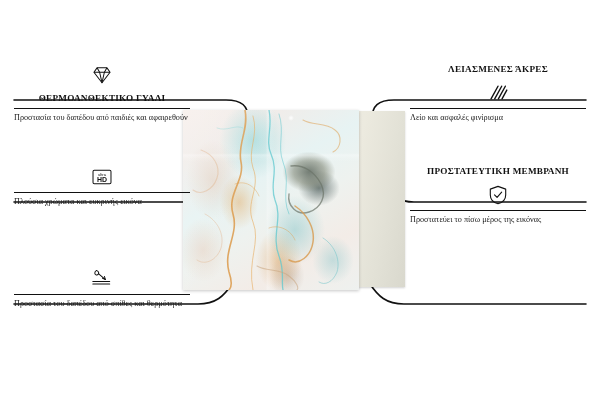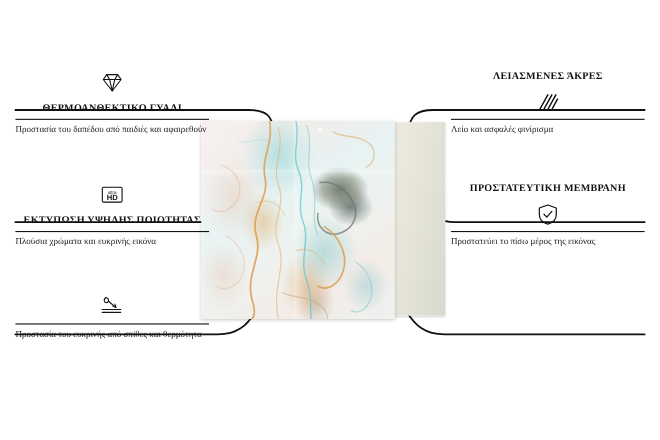--- a/index.html
+++ b/index.html
@@ -133,40 +133,39 @@
     <div class="desc">Προστασία του δαπέδου από παιδιές και αφαιρεθούν</div>
   </div>
 
   <div class="callout left" style="left:14px;top:166px;">
     <div class="head">
       <svg class="ico" viewBox="0 0 24 24">
         <rect x="2.2" y="4.6" width="19.6" height="14.8" rx="1.4" fill="none" stroke="#111" stroke-width="1.1"></rect>
         <text x="12" y="11" font-family="Liberation Sans, sans-serif" font-size="4.6" text-anchor="middle" fill="#111">ultra</text>
         <text x="12" y="17.6" font-family="Liberation Sans, sans-serif" font-size="7.6" font-weight="bold" text-anchor="middle" fill="#111">HD</text>
       </svg>
-      <div class="ttl">ΕΚΤΥΠΩΣΗ ΥΨΗΛΗΣ ΠΟΙΟΤΗΤΑΣ</div>
     </div>
     <div class="rule"></div>
     <div class="desc">Πλούσια χρώματα και ευκρινής εικόνα</div>
   </div>
 
   <div class="callout left" style="left:14px;top:268px;">
     <div class="head">
       <svg class="ico" viewBox="0 0 24 24">
         <g fill="none" stroke="#111" stroke-width="1.1" stroke-linecap="round" stroke-linejoin="round">
           <path d="M6,2.6 C8.4,3.6 9,5.6 7.8,7 C6.8,8.2 4.6,7.8 4.2,6.2 C3.9,4.9 4.8,3.3 6,2.6 Z"></path>
           <path d="M8.4,6.4 L15.4,12.4"></path>
           <path d="M12.6,11.2 L15.8,12.6 L14.6,9.2"></path>
           <path d="M2,14.6 L20.4,14.6"></path>
           <path d="M2,17.4 L20.4,17.4"></path>
         </g>
       </svg>
     </div>
     <div class="rule"></div>
-    <div class="desc">Προστασία του ευκρινής από σπίθες και θερμότητα</div>
+    <div class="desc">Προστασία του δαπέδου από σπίθες και θερμότητα</div>
   </div>
 
   <div class="callout right" style="left:410px;top:64px;">
     <div class="head">
       <div class="ttl">ΛΕΙΑΣΜΕΝΕΣ ΆΚΡΕΣ</div>
       <svg class="ico" viewBox="0 0 24 24">
         <g stroke="#111" stroke-width="1.5" stroke-linecap="round">
           <path d="M4.4,18.4 L12,4.6"></path>
             <path d="M8.4,18.4 L16,4.6"></path>
           <path d="M12.4,18.4 L20,4.6"></path>

